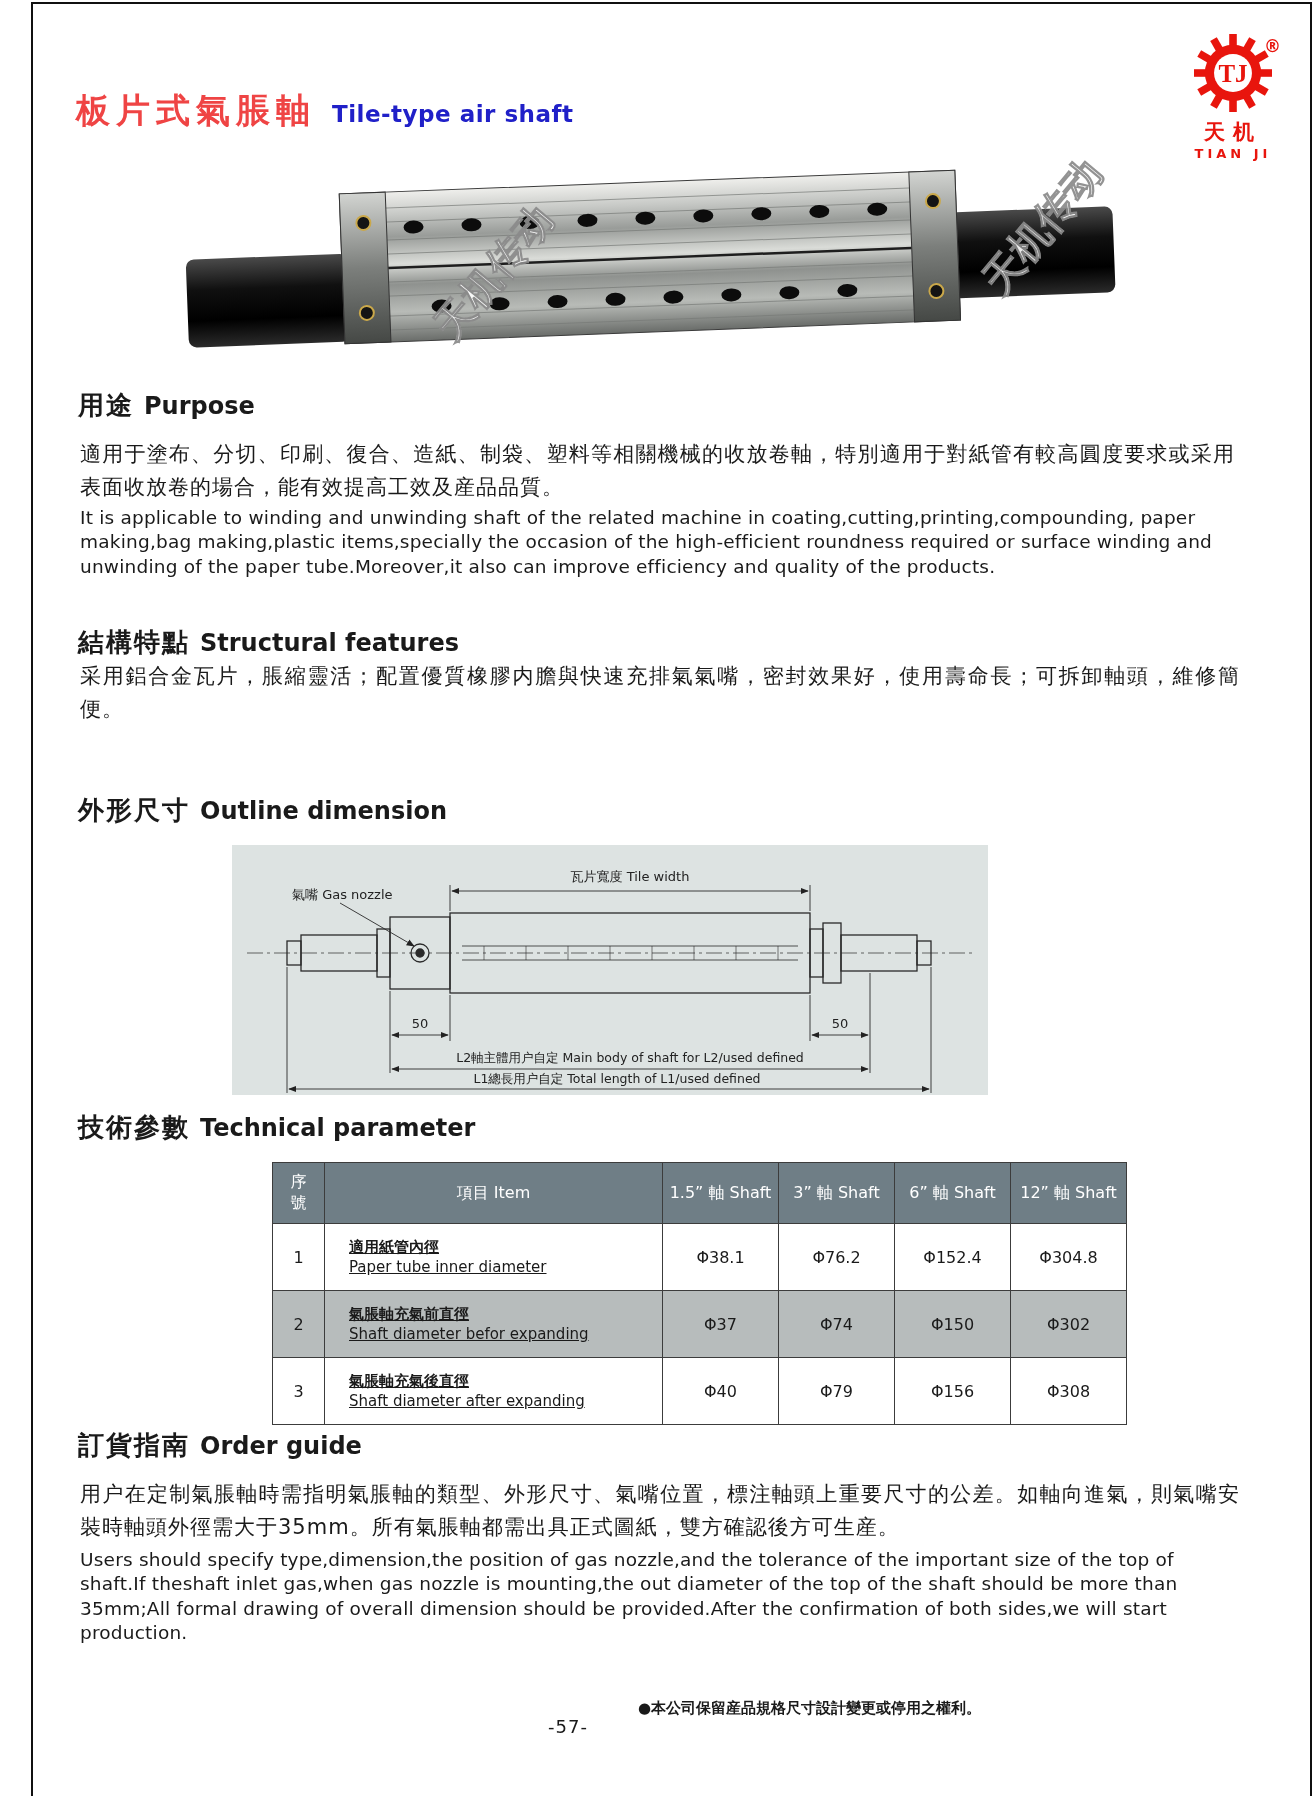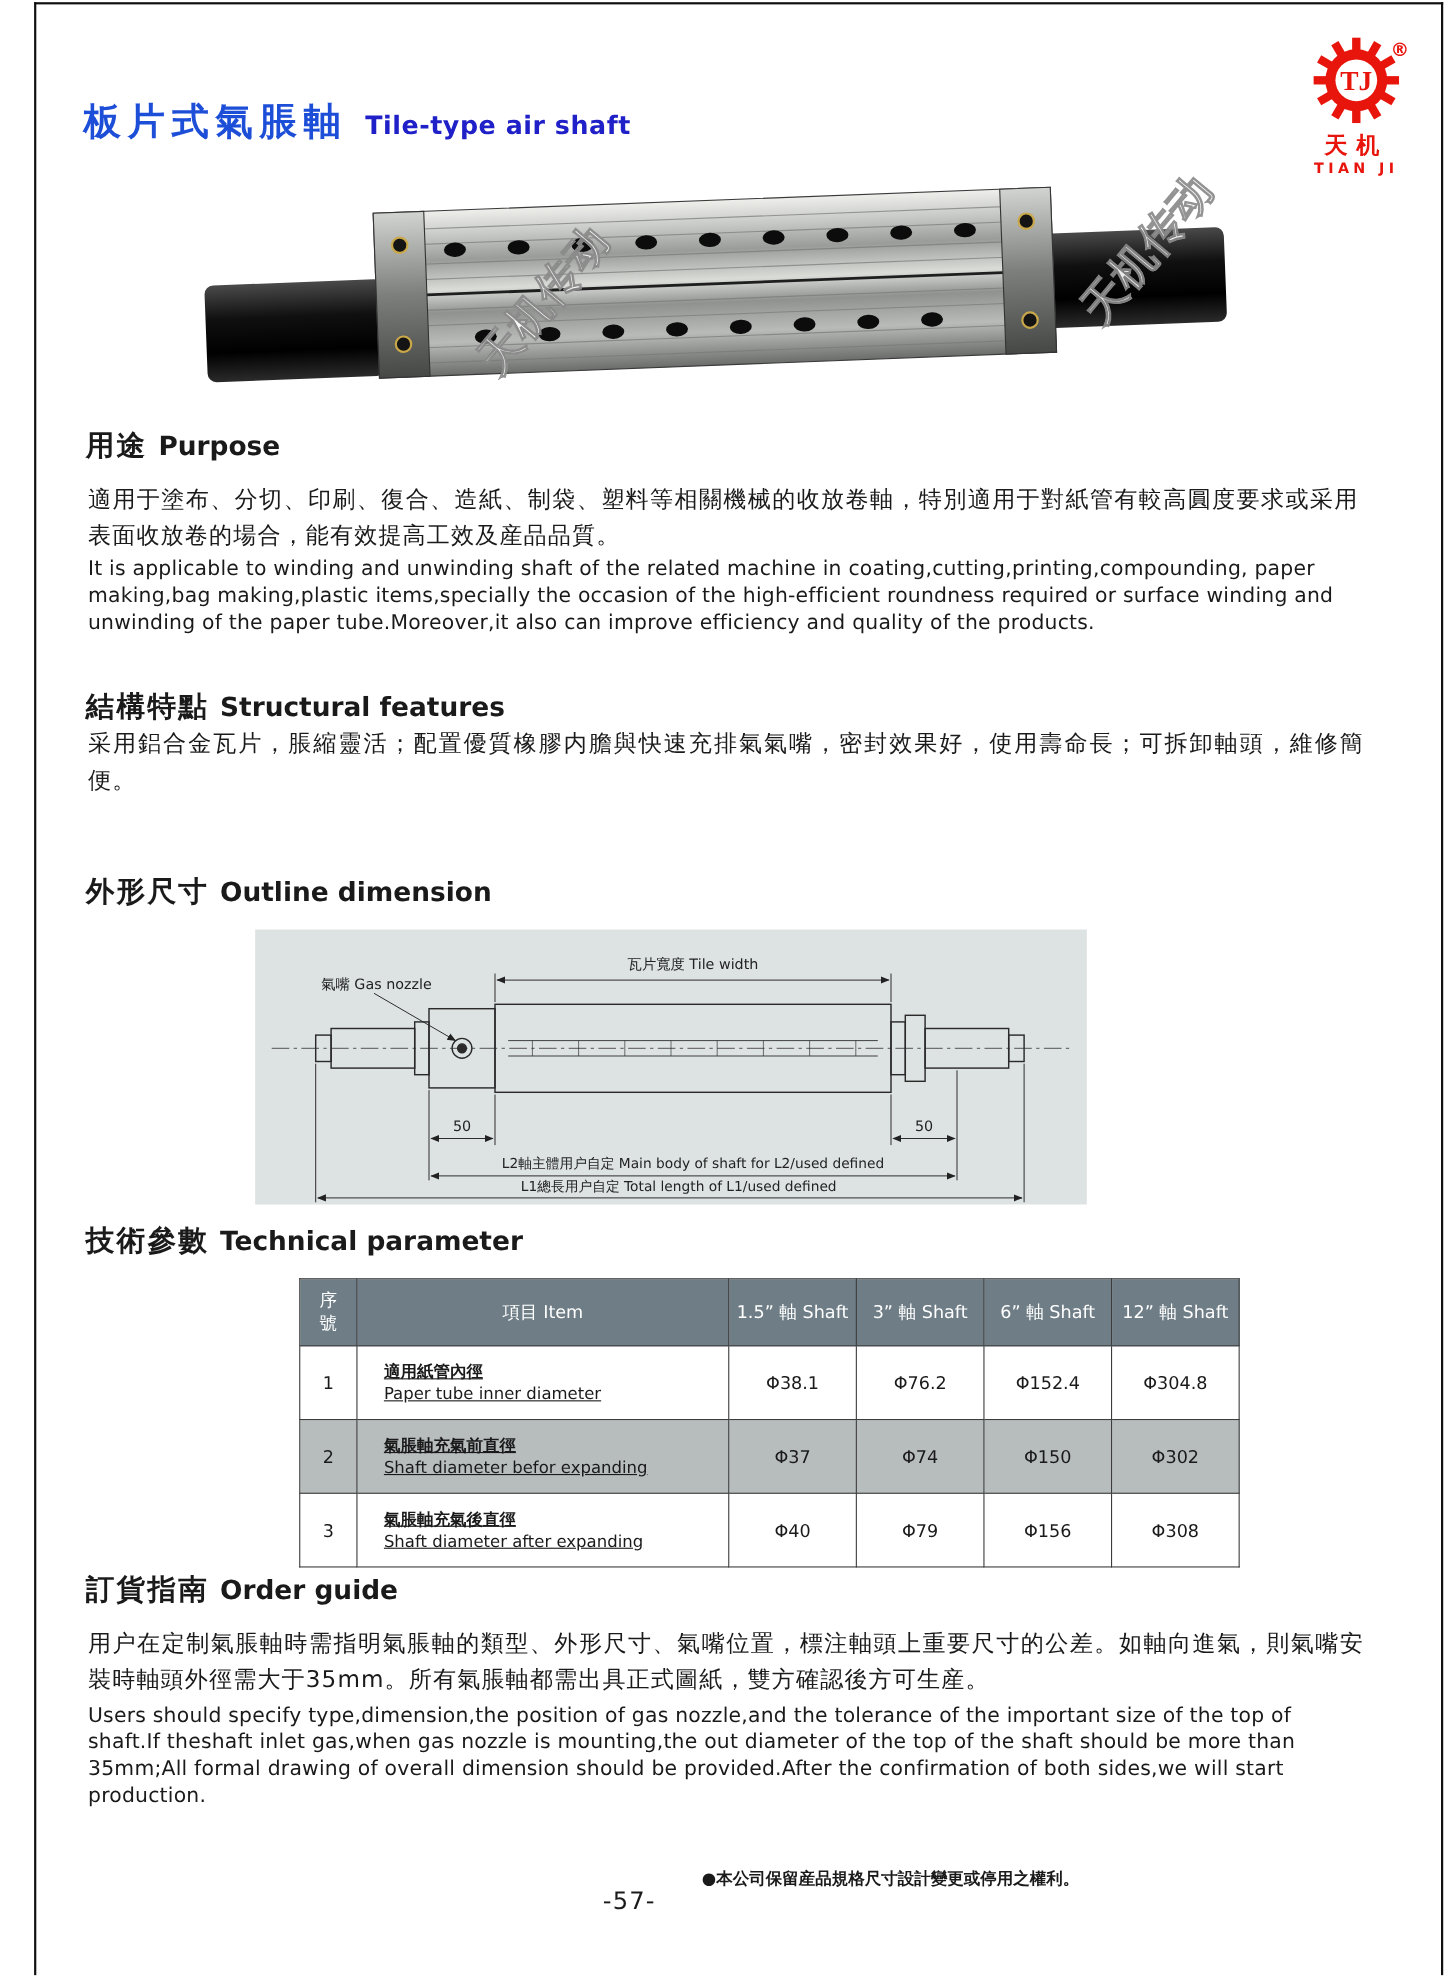--- a/index.html
+++ b/index.html
@@ -2,21 +2,21 @@
 <html><head>
 <meta charset="utf-8">
 <style>
   html,body{margin:0;padding:0;background:#ffffff;}
   body{font-family:"DejaVu Sans","Liberation Sans",sans-serif;color:#1a1a1a;}
   .page{position:relative;width:1314px;height:1796px;background:#fff;overflow:hidden;}
   .frame{position:absolute;left:31px;top:2px;width:1277px;height:1792px;
          border-left:2px solid #101010;border-top:2px solid #101010;border-right:2px solid #101010;}
   
   .titleblock{position:absolute;left:76px;top:88px;white-space:nowrap;}
-  .title-zh{color:#1d4ed8;font-size:34px;font-weight:bold;letter-spacing:6px;}
+  .title-zh{color:#ef4444;font-size:34px;font-weight:bold;letter-spacing:6px;}
   .title-en{color:#2020c8;font-size:23px;font-weight:bold;margin-left:16px;letter-spacing:0.5px;}
   .logo{position:absolute;left:1168px;top:34px;width:130px;text-align:center;color:#e8150d;}
   .logo .reg{position:absolute;left:96px;top:2px;font-size:17px;font-weight:bold;}
   .logo .zh{font-size:21px;font-weight:bold;letter-spacing:8px;margin-top:2px;}
   .logo .en{font-size:13px;font-weight:bold;letter-spacing:4px;margin-top:0;}
   
   .sec-head{position:absolute;left:78px;white-space:nowrap;}
   .sec-head .h-zh{font-size:26px;font-weight:bold;letter-spacing:2px;}
   .sec-head .h-en{font-size:24px;font-weight:bold;margin-left:10px;}
   .body-zh{position:absolute;left:80px;font-size:21px;line-height:1.55;letter-spacing:1px;text-align:justify;}
@@ -29,21 +29,21 @@
   .ttable th,.ttable td{border:1px solid #3c3c3c;}
   .ttable thead th{background:#6f7e86;color:#ffffff;font-weight:normal;font-size:16px;height:58px;}
   .ttable th.no span{display:inline-block;width:1.1em;line-height:1.3;word-break:break-all;font-size:16px;}
   .ttable td{font-size:16px;text-align:center;height:64px;background:#fff;}
   .ttable tr.alt td{background:#b7bcbc;}
   .ttable td.item{text-align:left;padding-left:24px;text-decoration:underline;}
   .ttable td.item .izh{font-weight:bold;font-size:15px;display:block;line-height:1.35;}
   .ttable td.item .ien{font-size:15px;display:block;line-height:1.35;}
   .col-no{width:52px;}.col-item{width:338px;}.col-v{width:116px;}
   
-  .pageno{position:absolute;left:548px;top:1716px;font-size:22px;letter-spacing:1px;}
+  .pageno{position:absolute;left:548px;top:1716px;font-size:18px;letter-spacing:1px;}
   .f-note{position:absolute;left:638px;top:1698px;width:470px;}
   .f-note .nzh{font-size:15px;font-weight:bold;line-height:1.4;}
   .f-note .nen{font-size:13px;line-height:1.3;}
   .photo{position:absolute;left:150px;top:160px;}
 </style>
 </head>
 <body>
 
 <div class="page">
   <div class="frame"></div>

